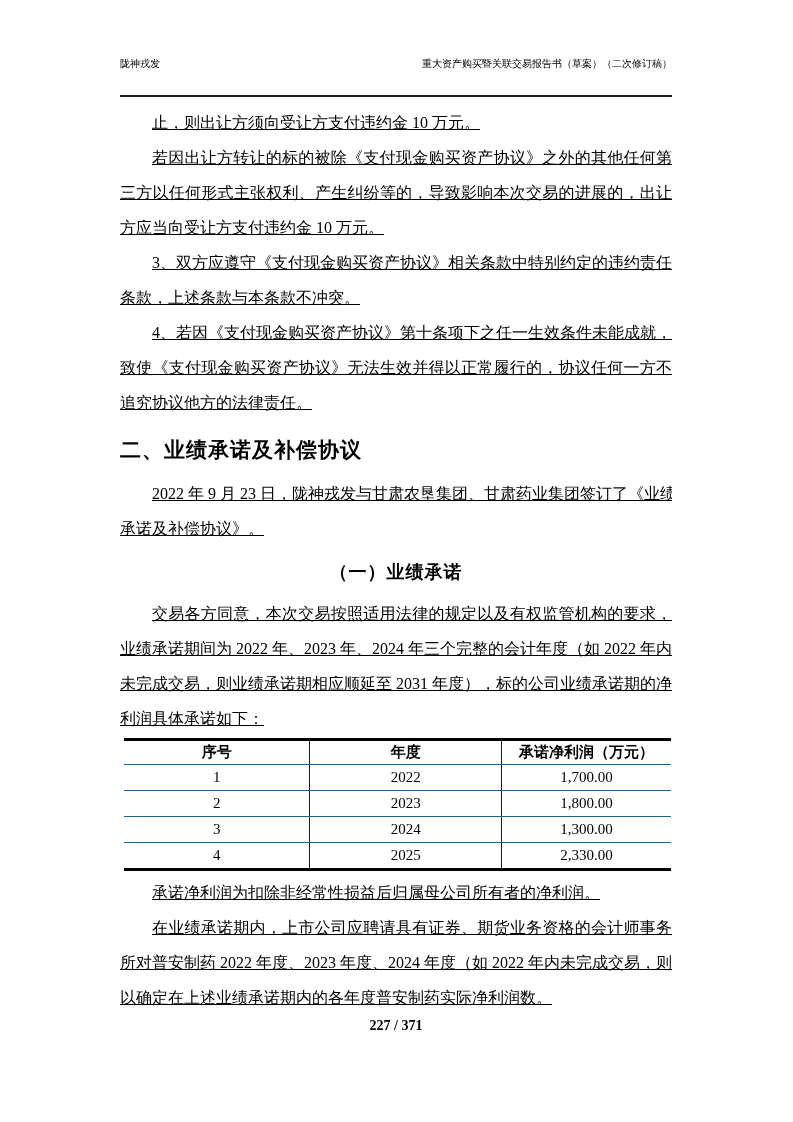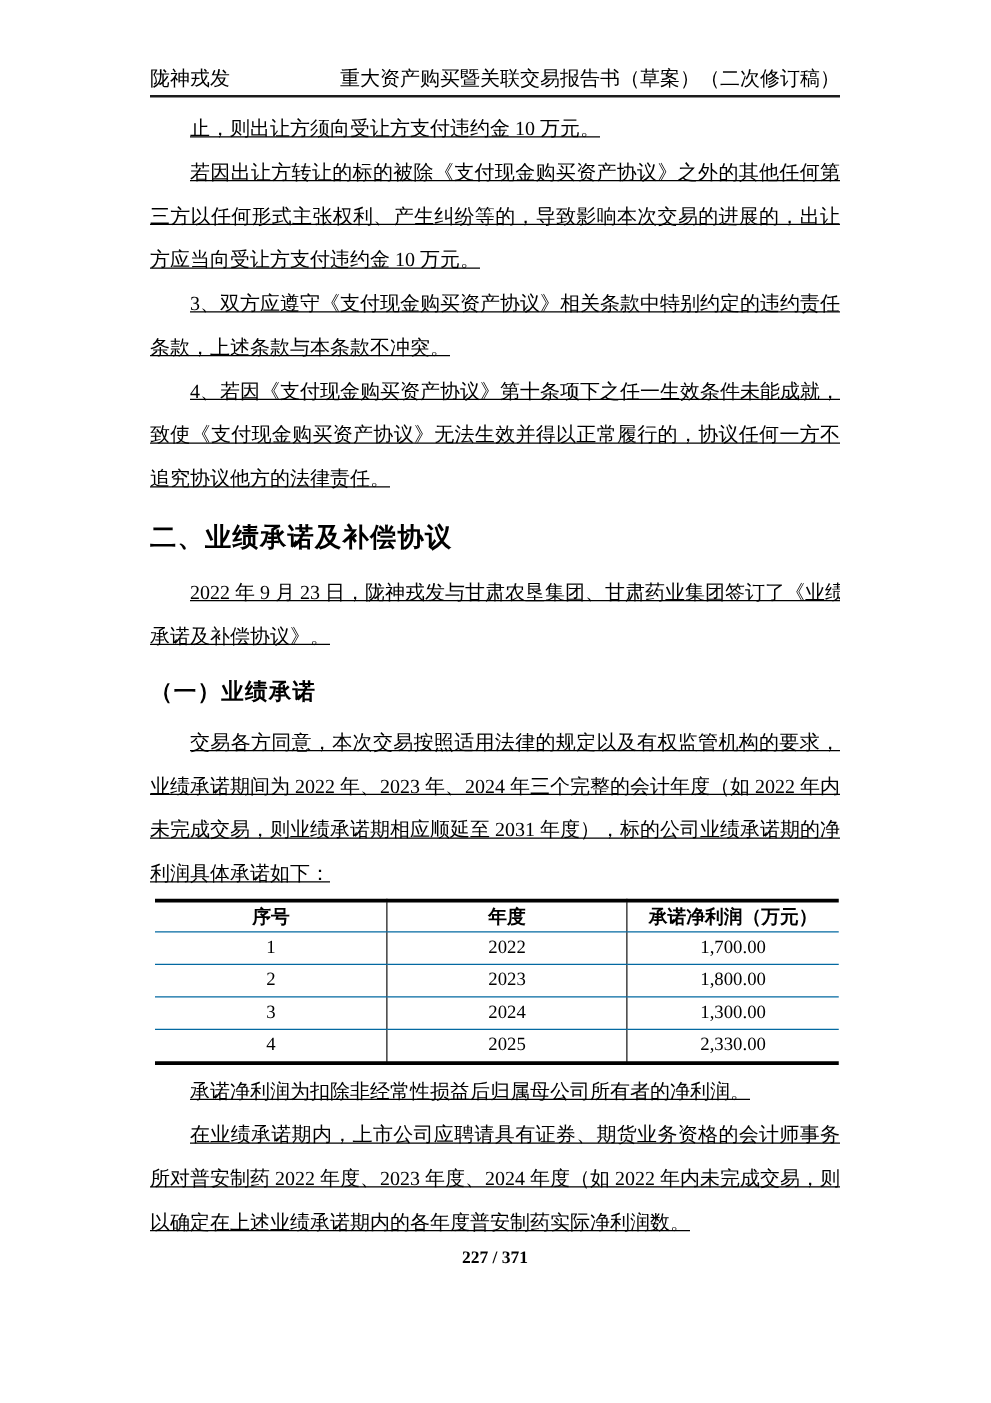--- a/index.html
+++ b/index.html
@@ -13,26 +13,26 @@
     height: 1122px;
     background: #ffffff;
     overflow: hidden;
     font-family: "Liberation Serif", "DejaVu Serif", serif;
     color: #000000;
   }
   
   .doc-header {
     margin: 0 121px 0 120px;
     padding-top: 55px;
-    padding-bottom: 3px;
+    padding-bottom: 22px;
     border-bottom: 2px solid #1c1c1c;
     display: flex;
     justify-content: space-between;
     align-items: flex-end;
-    font-size: 16px;
+    font-size: 10px;
     line-height: 18px;
   }
   .doc-header .hdr-left  { white-space: nowrap; }
   .doc-header .hdr-right { white-space: nowrap; text-align: right; }
 
   
   .doc-body {
     margin: 8px 121px 0 120px;
     font-size: 16px;
   }
@@ -56,20 +56,21 @@
     line-height: 32px;
     letter-spacing: 1px;
   }
   .h-minor {
     margin: 12px 0 10px 0;
     font-family: "Liberation Sans", "DejaVu Sans", sans-serif;
     font-size: 18px;
     font-weight: 700;
     line-height: 28px;
     letter-spacing: 1px;
+    text-align: center;
   }
 
   
   table.commit-table {
     border-collapse: collapse;
     width: 547px;
     margin: 2px 0 4px 4px;
     border-top: 3px solid #000;
     border-bottom: 3px solid #000;
     font-size: 15px;

